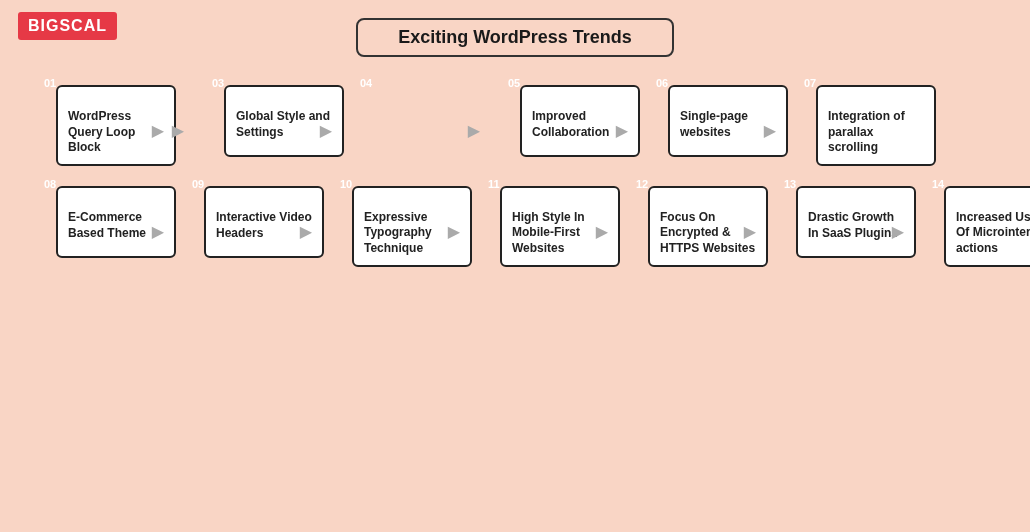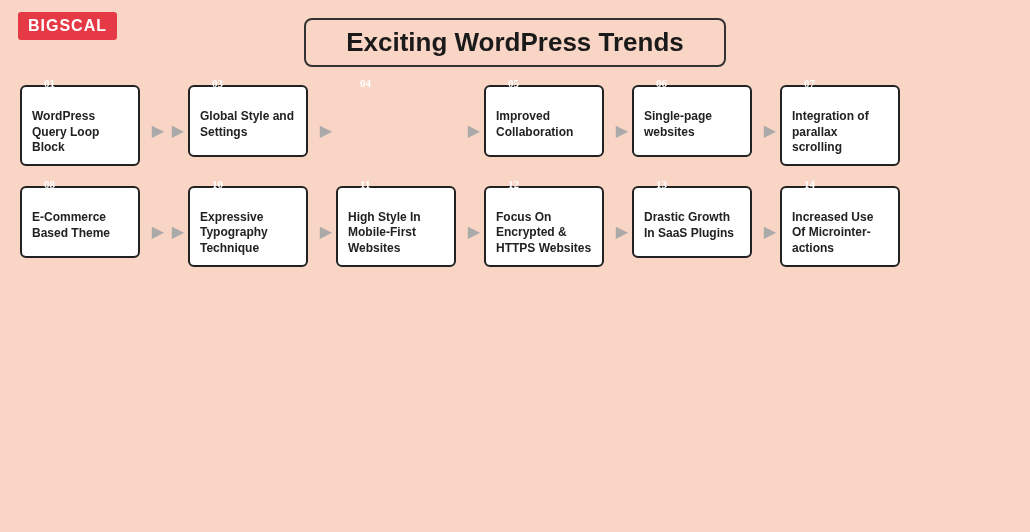--- a/index.html
+++ b/index.html
@@ -56,36 +56,36 @@
     .badge {
       position: absolute;
       top: -10px;
       left: 14px;
       color: white;
       font-size: 11px;
       font-weight: 700;
       padding: 2px 10px;
       border-radius: 10px;
       z-index: 2;
-      font-family: Liberation Serif, serif;
     }
 
     
     .card {
       border: 2px solid;
       border-radius: 6px;
       padding: 22px 8px 8px 10px;
       width: 120px;
       min-height: 72px;
       background: white;
       position: relative;
       font-size: 12px;
       font-weight: 700;
       color: #222;
       line-height: 1.3;
+      margin-left: 36px;
     }
 
     
     .arrow {
       width: 20px;
       height: 0;
       position: relative;
       flex-shrink: 0;
       display: flex;
       align-items: center;
@@ -105,21 +105,21 @@
       right: 0;
       text-align: center;
     }
     .title-wrapper {
       display: inline-block;
       border: 2.5px solid #333;
       border-radius: 8px;
       padding: 7px 40px;
     }
     .title-wrapper h1 {
-      font-size: 26px;
+      font-size: 18px;
       font-weight: 900;
       color: #1a1a1a;
     }
   </style>
 </head>
 <body>
 
 <div class="logo">
   <span>BIGSCAL</span>
 </div>
@@ -161,20 +161,24 @@
         <div class="badge color-red">07</div>
         <div class="card color-red">Integration of parallax scrolling</div>
       </div>
     </div>
   <div class="trend-row" id="row2">
       <div class="trend-item">
         <div class="badge color-purple">08</div>
         <div class="card color-purple">E-Commerce Based Theme</div>
       </div>
       <div class="arrow"></div>
+      <div class="trend-item">
+        <div class="badge color-orange">09</div>
+        <div class="card color-orange">Interactive Video Headers</div>
+      </div>
       <div class="arrow"></div>
       <div class="trend-item">
         <div class="badge color-cyan">10</div>
         <div class="card color-cyan">Expressive Typography Technique</div>
       </div>
       <div class="arrow"></div>
       <div class="trend-item">
         <div class="badge color-pink">11</div>
         <div class="card color-pink">High Style In Mobile-First Websites</div>
       </div>

